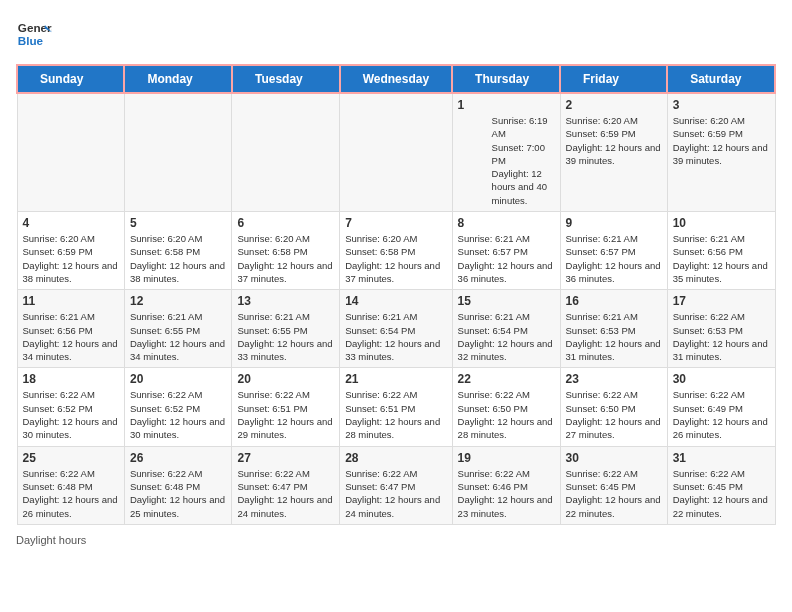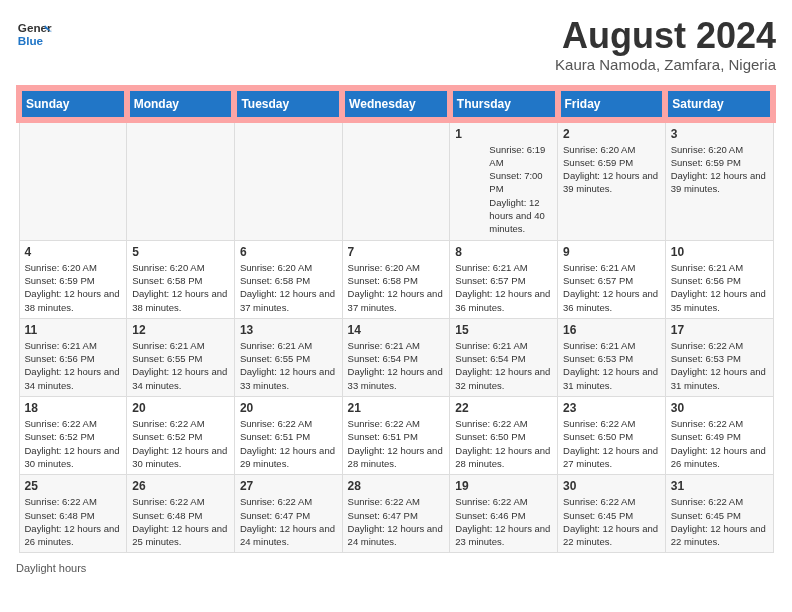--- a/index.html
+++ b/index.html
@@ -36,23 +36,23 @@
     }
     table {
       width: 100%;
       border-collapse: collapse;
     }
     th {
       background-color: #2176c7;
       color: #fff;
       font-size: 12px;
       font-weight: bold;
-      padding: 6px 4px;
+      padding: 6px 22px;
       text-align: left;
-      border: 6px solid #fca5a5;
+      border: 2px solid #fca5a5;
     }
     td {
       vertical-align: top;
       border: 1px solid #ddd;
       padding: 4px 5px;
       font-size: 10px;
       color: #333;
       width: calc(100% / 7);
       min-height: 80px;
       background: #fff;
@@ -83,24 +83,20 @@
 <body>
 
 <div class="header">
   <div class="logo">
     <svg class="logo-svg" viewBox="0 0 40 40">
       <text x="2" y="18" font-size="13" font-weight="bold" fill="#333" font-family="Arial">General</text>
       <text x="2" y="32" font-size="13" font-weight="bold" fill="#2176c7" font-family="Arial">Blue</text>
       <polygon points="32,10 40,18 32,14" fill="#2176c7"></polygon>
     </svg>
   </div>
-  <div class="title-block">
-    <div class="main-title">August 2024</div>
-    <div class="subtitle">Kaura Namoda, Zamfara, Nigeria</div>
-  </div>
 </div>
 
 <table>
   <thead>
     <tr id="header-row">
         <th>Sunday</th>
         <th>Monday</th>
         <th>Tuesday</th>
         <th>Wednesday</th>
         <th>Thursday</th>

